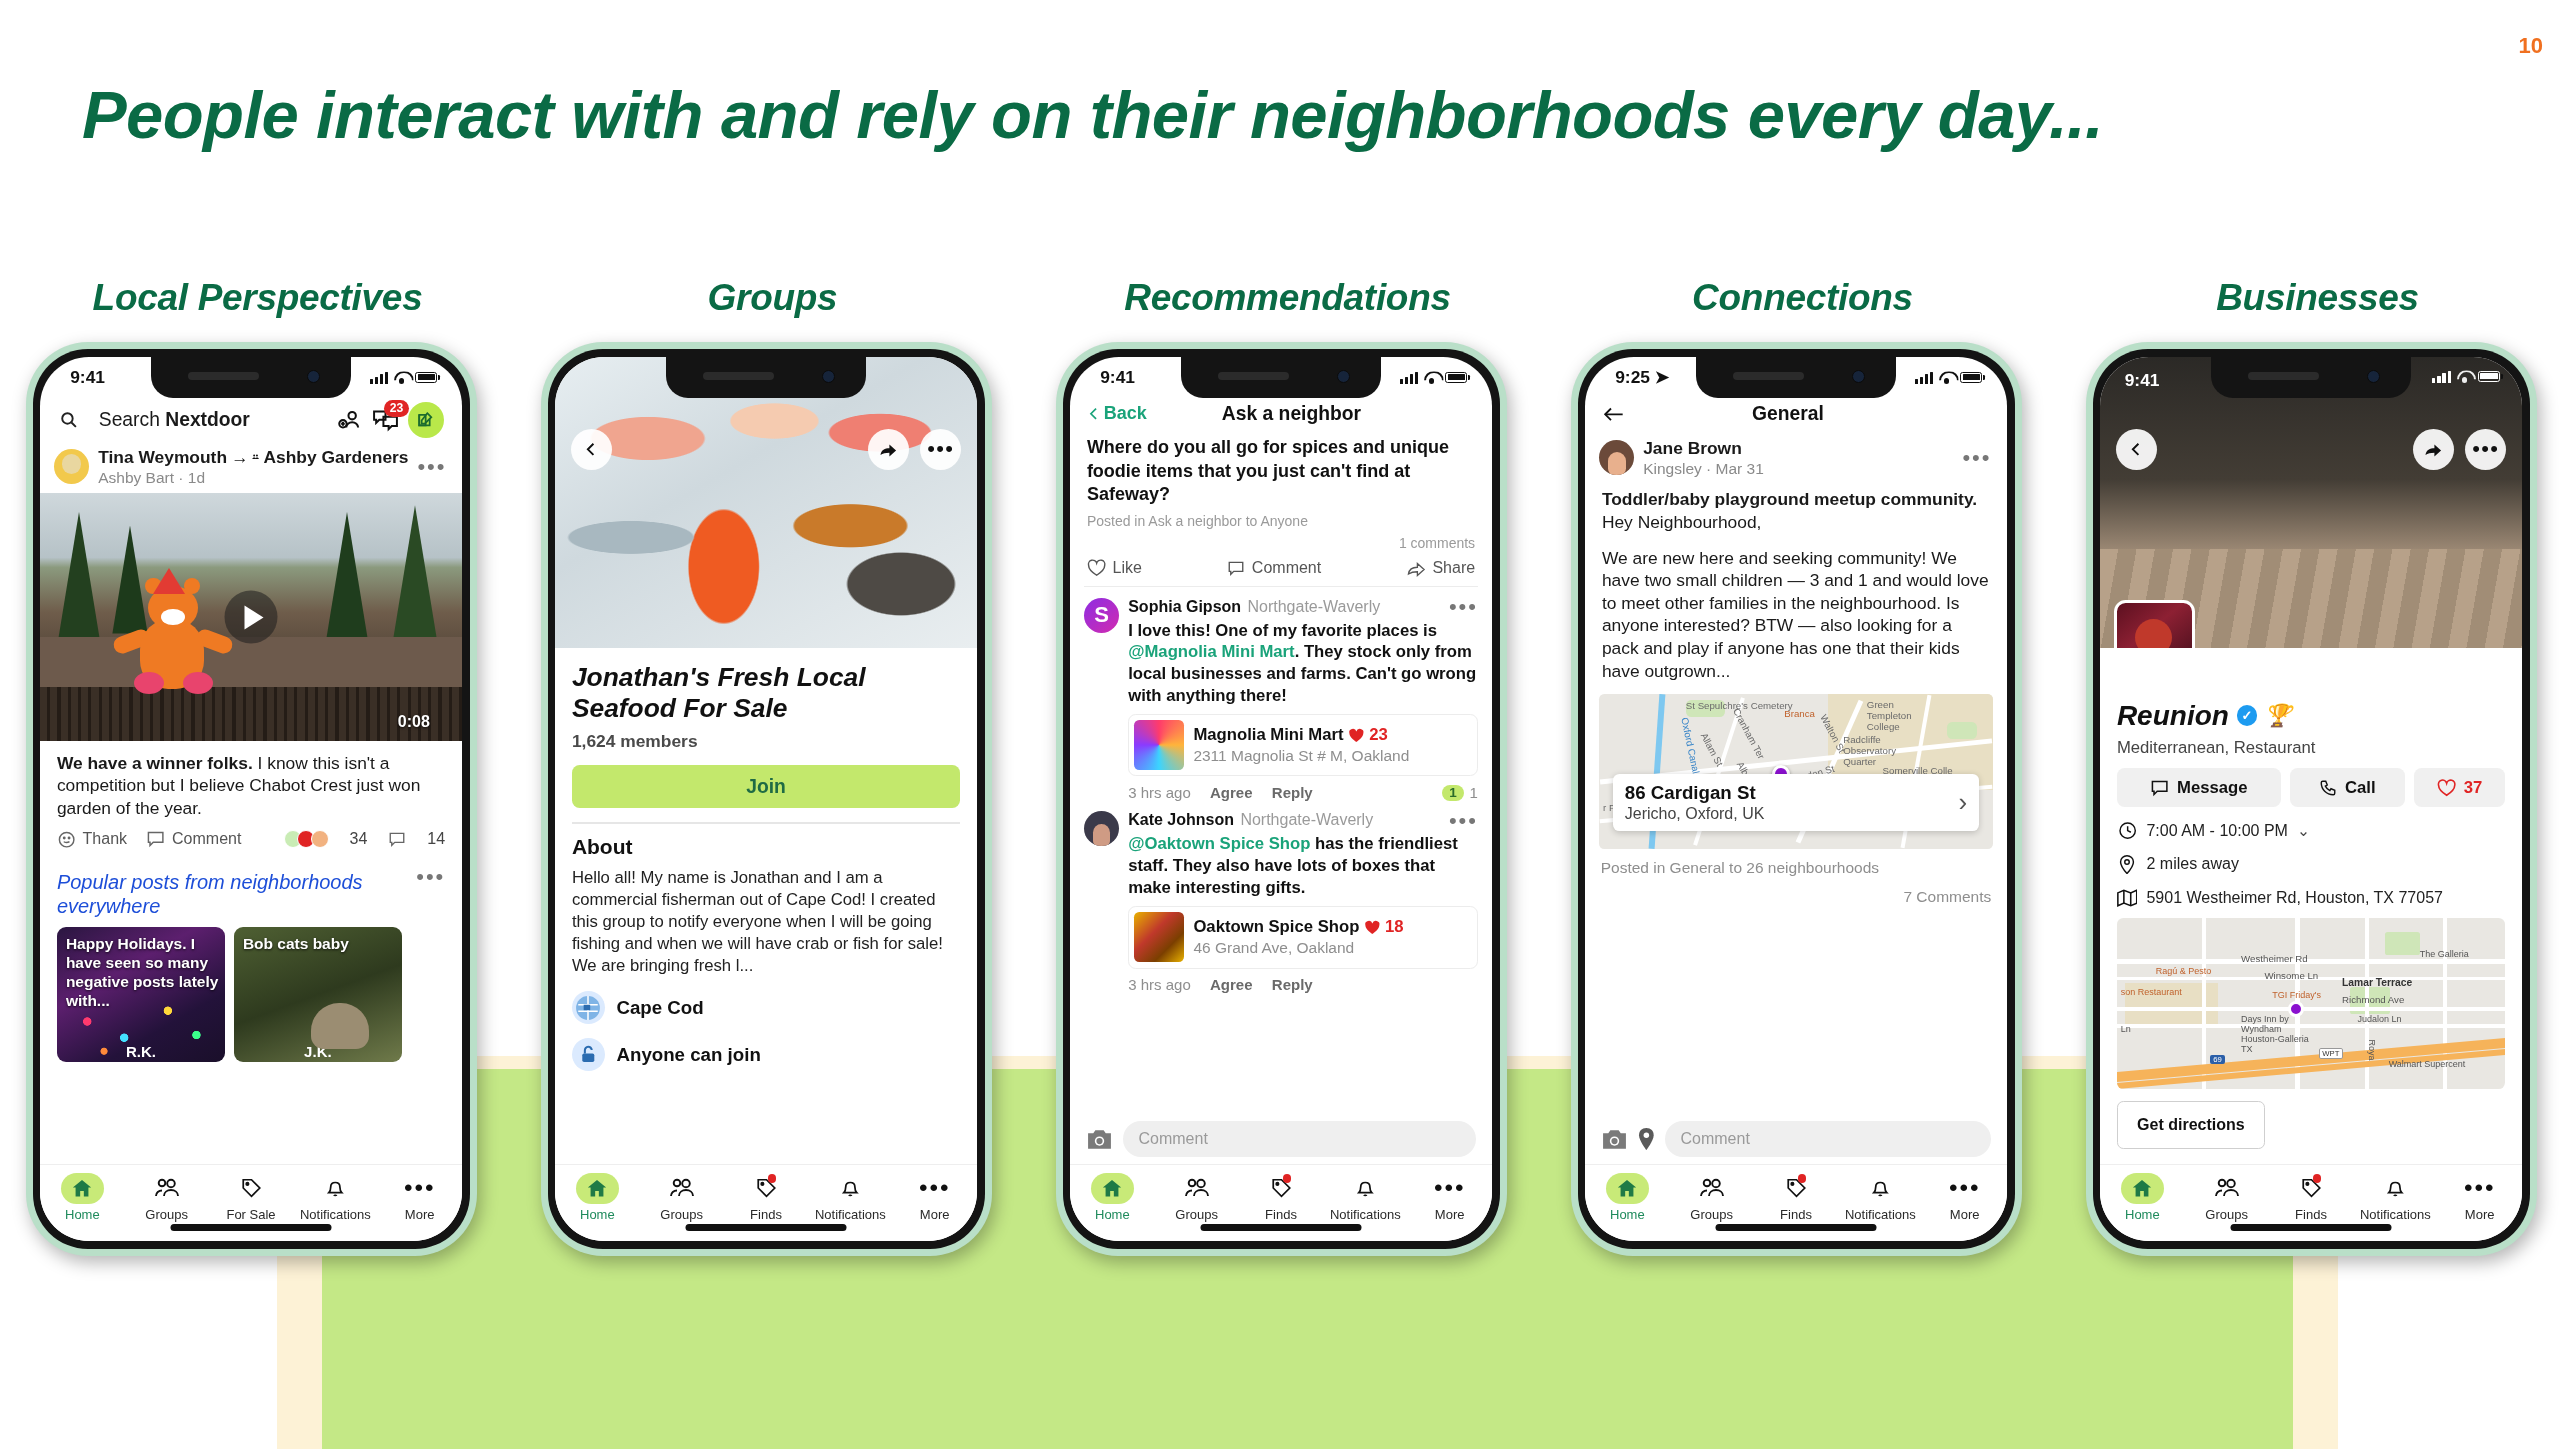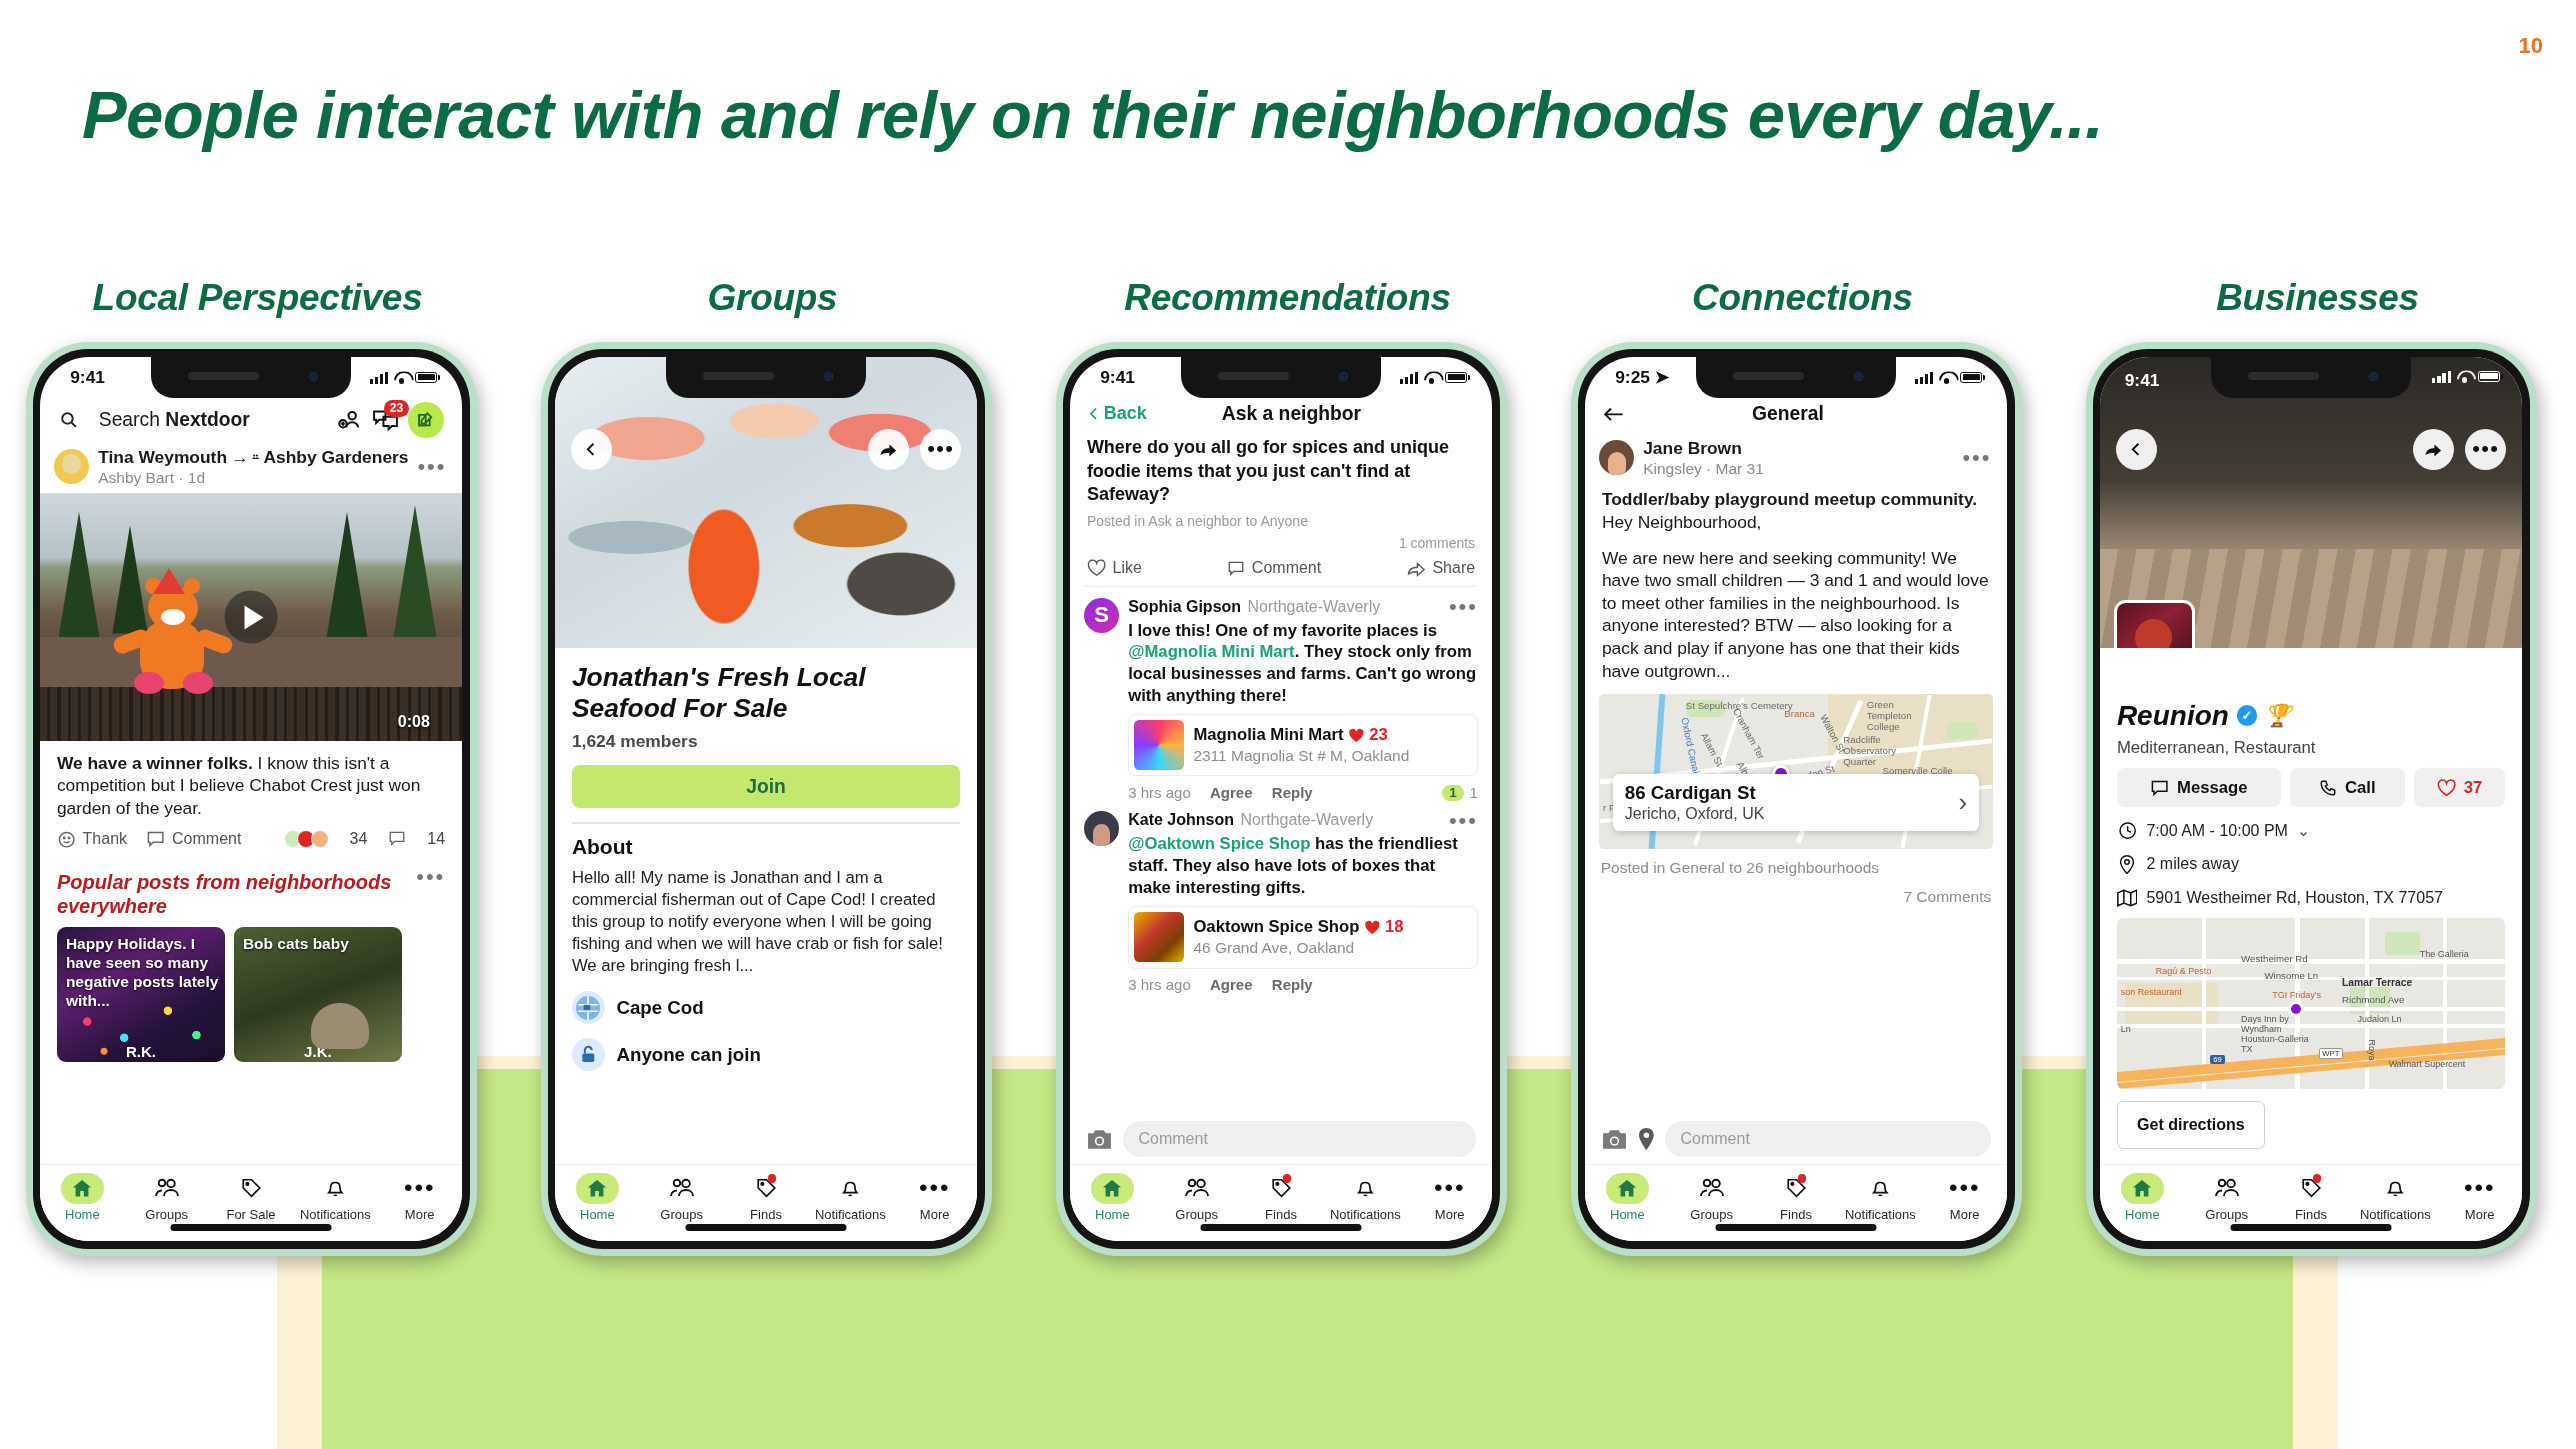--- a/index.html
+++ b/index.html
@@ -197,27 +197,27 @@
   .bear .arm{position:absolute;bottom:40px;width:37px;height:16.7px;background:#ef7a23;border-radius:9px;}
   .bear .arm.l{left:-11.6px;transform:rotate(-20deg);} .bear .arm.r{right:-11.6px;transform:rotate(20deg);}
   .bear .foot{position:absolute;bottom:-5.2px;width:30px;height:22px;background:#e8446d;border-radius:50%;}
   .bear .foot.l{left:9px;} .bear .foot.r{right:9px;}
 
   
   .post-body { padding:10.3px 16.7px 0 16.7px; font-size:17.4px; line-height:1.3; color:#1a1a1a;}
   .post-body b{font-weight:bold;}
   .action-row { display:flex; align-items:center; padding:10.3px 16.7px 11.6px 16.7px; gap:19.3px; }
   .action { display:flex; align-items:center; gap:6.4px; font-size:16px; color:#555; }
-  .reacts { margin-left:auto; display:flex; align-items:flex-start; gap:21px; font-size:16px; color:#444;}
+  .reacts { margin-left:auto; display:flex; align-items:center; gap:21px; font-size:16px; color:#444;}
   .rbubble{display:flex;}
   .rbubble span{width:18px;height:18px;border-radius:50%;display:block;margin-left:-4.5px;border:1.3px solid #fff;}
   .rbubble span:first-child{margin-left:0;}
 
   .section-head { display:flex; align-items:flex-start; padding:9px 16.7px 9px 16.7px; }
-  .section-head h3 { font-size:20px; font-style:italic; font-weight:bold; color:#b91c1c; line-height:1.22; flex:1;}
+  .section-head h3 { font-size:20px; font-style:italic; font-weight:normal; color:#1d4ed8; line-height:1.22; flex:1;}
   .cards { display:flex; gap:9px; padding:0 0 0 16.7px; }
   .card { width:168px; height:135px; border-radius:9px; overflow:hidden; position:relative; flex:0 0 auto;}
   .card .ct { position:absolute; left:9px; top:7.7px; right:6.4px; color:#fff; font-size:15.5px; font-weight:bold; line-height:1.22; text-shadow:0 0.6px 2.6px rgba(0,0,0,.8); }
   .card .init { position:absolute; left:50%; bottom:2.6px; transform:translateX(-50%); color:#fff; font-size:15px; font-weight:bold;}
   .card.lights{background:linear-gradient(150deg,#2a1640,#5c1f6e 35%,#23123a 70%,#1a0f2a);}
   .card.lights::after{content:"";position:absolute;inset:0;background:
      radial-gradient(circle at 18% 70%, #ff3a6e 0 3.9px, transparent 4.5px),
      radial-gradient(circle at 40% 82%, #44e0ff 0 3.9px, transparent 4.5px),
      radial-gradient(circle at 66% 62%, #ffd83a 0 3.9px, transparent 4.5px),
      radial-gradient(circle at 83% 80%, #3aff8b 0 3.9px, transparent 4.5px),

